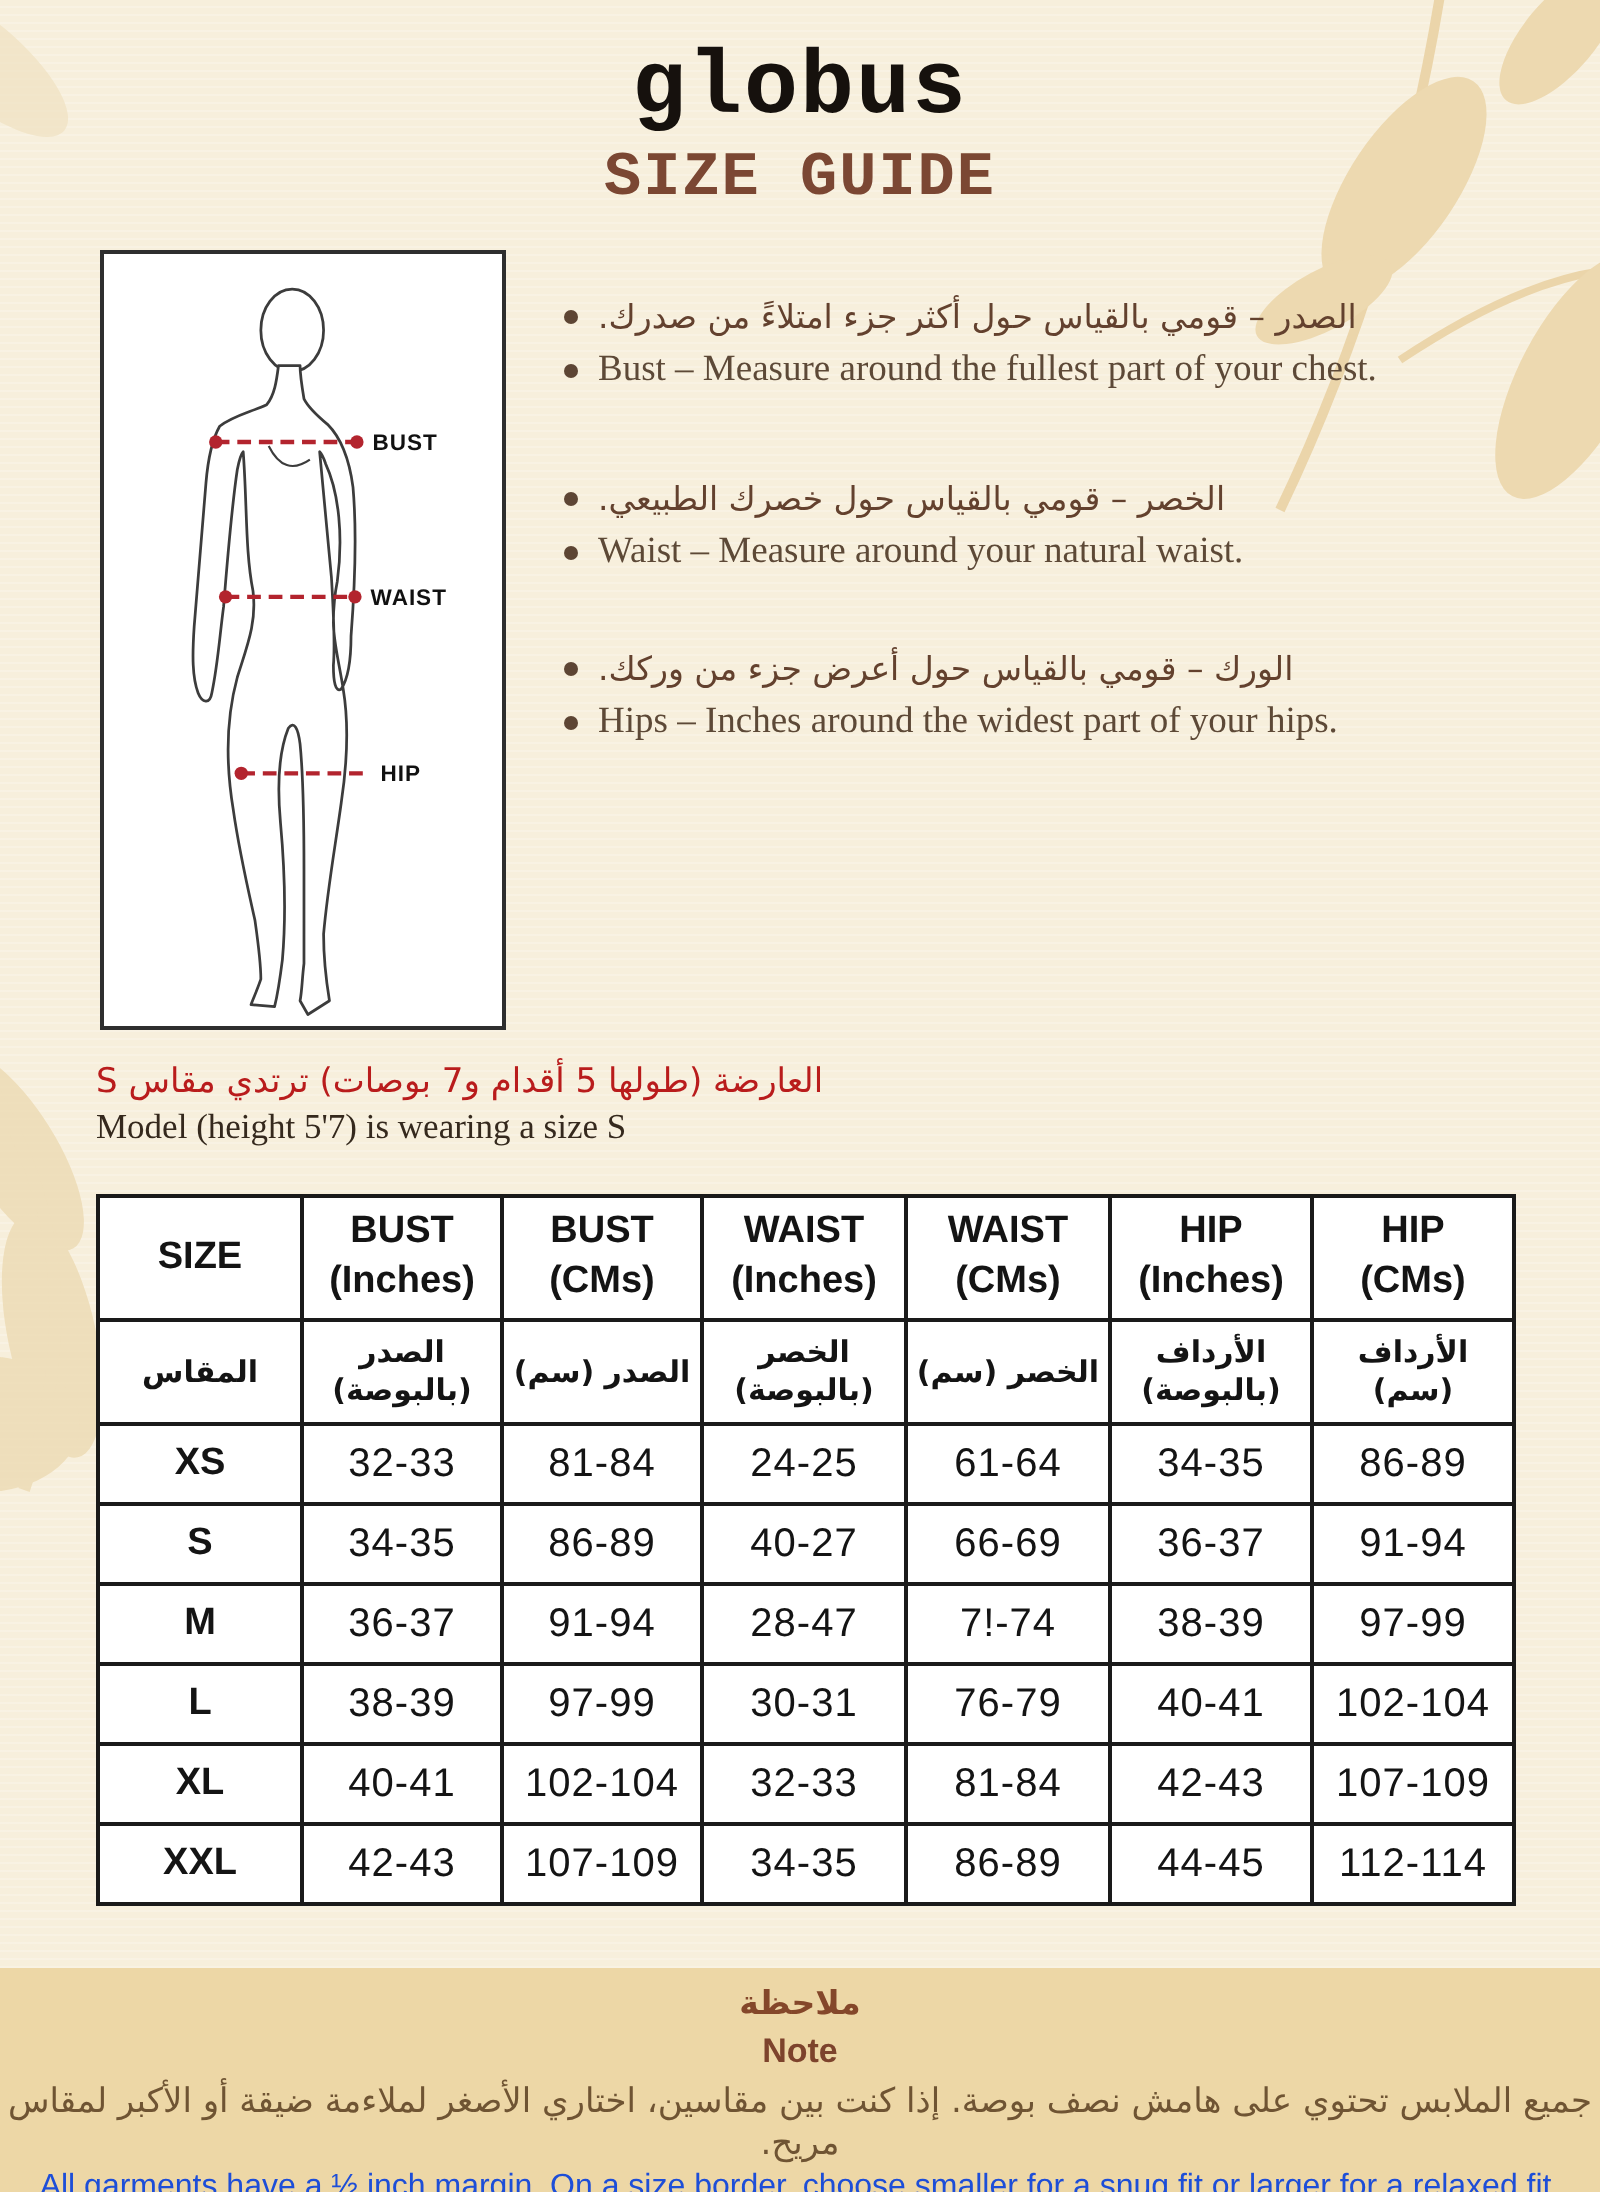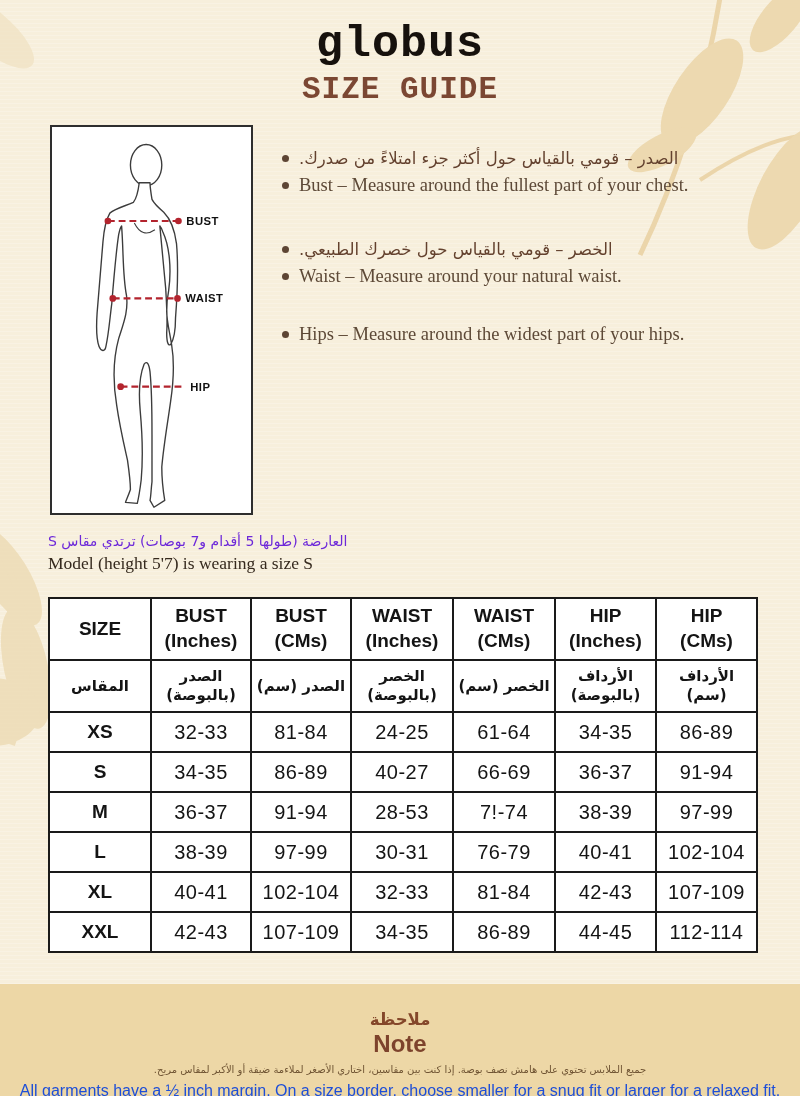--- a/index.html
+++ b/index.html
@@ -26,21 +26,21 @@
   .instructions{position:absolute;left:282px;top:146px;width:445px;}
   .group{margin-bottom:27px;}
   .group.g2{margin-bottom:39px;}
   .group.g3{margin-bottom:33px;}
   .b-line{display:flex;gap:10px;margin-bottom:2px;}
   .dot{width:7px;height:7px;border-radius:50%;background:#5d4534;margin-top:9px;flex:none;}
   .b-ar{direction:rtl;text-align:left;font-family:"DejaVu Sans",sans-serif;font-size:16.5px;line-height:25px;color:#63412e;}
   .b-en{font-family:"Liberation Serif",serif;font-size:18.5px;line-height:25px;color:#5d4937;}
   
   .model-note{position:absolute;left:48px;top:531px;color:#42352a;}
-  .model-ar{direction:rtl;text-align:left;font-family:"DejaVu Sans",sans-serif;font-size:14px;line-height:21px;color:#6d28d9;}
+  .model-ar{direction:rtl;text-align:left;font-family:"DejaVu Sans",sans-serif;font-size:17px;line-height:21px;color:#b91c1c;}
   .model-en{font-family:"Liberation Serif",serif;font-size:17.5px;line-height:23px;color:#2f2againe;}
   .model-en{color:#35291d;}
   
   .size-table{
     position:absolute;left:48px;top:597px;width:708px;
     border-collapse:collapse;background:#000000;table-layout:fixed;
   }
   .size-table th,.size-table td{
     border:2px solid #1a1a1a;text-align:center;vertical-align:middle;padding:0;background:#fff;
   }
@@ -50,25 +50,25 @@
   .size-table tr.ar-head th{
     font-family:"DejaVu Sans",sans-serif;direction:rtl;
     font-size:15px;font-weight:700;white-space:pre-line;line-height:1.25;
   }
   .size-table tbody tr{height:40px;}
   .size-table tbody td{font-size:20px;letter-spacing:.5px;}
   .size-table tbody td.size-cell{font-weight:700;font-size:19px;letter-spacing:0;}
   
   .note-band{
     position:absolute;left:0;bottom:0;width:800px;height:112px;
-    background:#edd7a6;text-align:center;box-sizing:border-box;padding-top:25px;
+    background:#edd7a6;text-align:center;box-sizing:border-box;padding-top:7px;
   }
   .note-title-ar{font-family:"DejaVu Sans",sans-serif;font-weight:700;font-size:16.5px;line-height:22px;color:#84472a;}
-  .note-title-en{font-weight:700;font-size:24px;line-height:26px;color:#7d432c;}
-  .note-ar{direction:rtl;font-family:"DejaVu Sans",sans-serif;font-size:10px;line-height:21px;color:#6f5433;margin-top:2px;}
+  .note-title-en{font-weight:700;font-size:17px;line-height:26px;color:#7d432c;}
+  .note-ar{direction:rtl;font-family:"DejaVu Sans",sans-serif;font-size:17px;line-height:21px;color:#6f5433;margin-top:2px;}
   .note-en{font-size:16px;line-height:21px;color:#1d4ed8;}
 </style>
 </head>
 <body>
 
 <div class="page">
 
   <svg class="decor" viewBox="0 0 800 1096" xmlns="http://www.w3.org/2000/svg">
     <g fill="#edd9b0">
       <path d="M640 255 Q 700 130 722 -15" stroke="#ebd5aa" stroke-width="5" fill="none"></path>
@@ -178,21 +178,25 @@
           <div class="b-ar" dir="rtl">الخصر – قومي بالقياس حول خصرك الطبيعي.</div>
         </div>
       <div class="b-line">
           <span class="dot"></span>
           <div class="b-en">Waist – Measure around your natural waist.</div>
         </div>
     </div>
     <div class="group">
       <div class="b-line">
           <span class="dot"></span>
-          <div class="b-en">Hips – Measure around the widest part of your hips.</div>
+          <div class="b-ar" dir="rtl">الورك – قومي بالقياس حول أعرض جزء من وركك.</div>
+        </div>
+      <div class="b-line">
+          <span class="dot"></span>
+          <div class="b-en">Hips – Inches around the widest part of your hips.</div>
         </div>
     </div>
   </div>
 
   <div class="model-note">
     <div class="model-ar" dir="rtl">العارضة (طولها 5 أقدام و7 بوصات) ترتدي مقاس S</div>
     <div class="model-en">Model (height 5'7) is wearing a size S</div>
   </div>
 
   <table class="size-table">
@@ -250,21 +254,21 @@
           <td>86-89</td>
           <td>40-27</td>
           <td>66-69</td>
           <td>36-37</td>
           <td>91-94</td>
         </tr>
         <tr>
           <td class="size-cell">M</td>
           <td>36-37</td>
           <td>91-94</td>
-          <td>28-53</td>
+          <td>28-47</td>
           <td>7!-74</td>
           <td>38-39</td>
           <td>97-99</td>
         </tr>
         <tr>
           <td class="size-cell">L</td>
           <td>38-39</td>
           <td>97-99</td>
           <td>30-31</td>
           <td>76-79</td>

